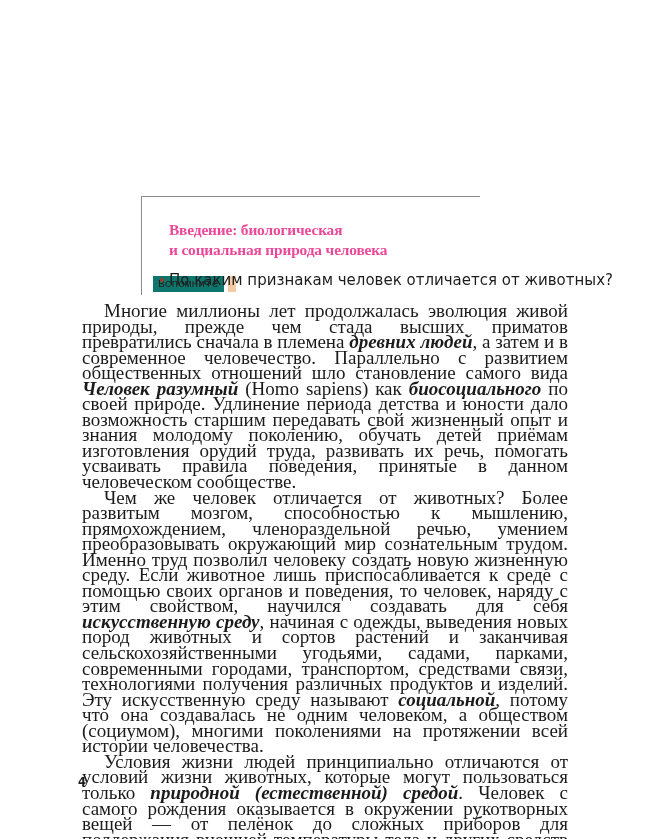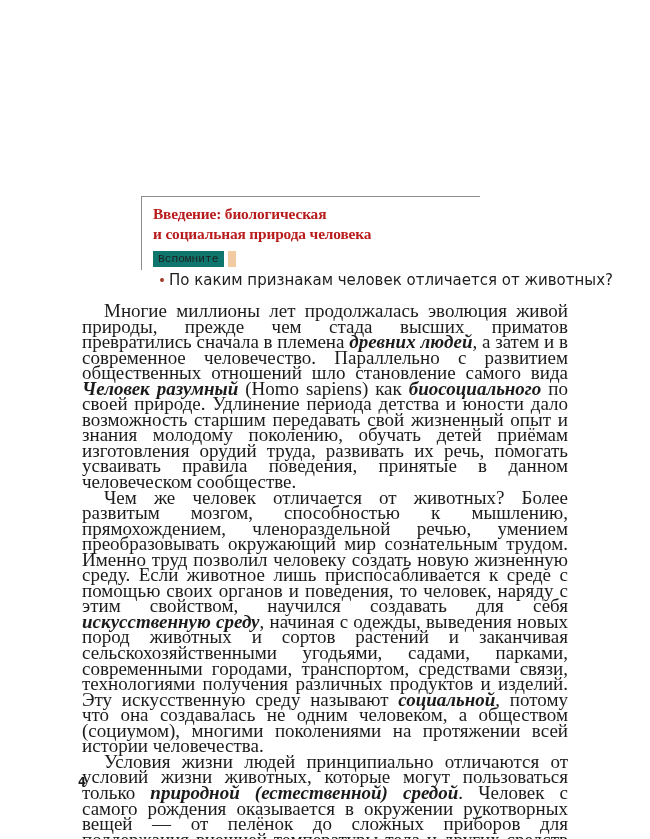--- a/index.html
+++ b/index.html
@@ -37,22 +37,22 @@
     padding-left: 11px;
     padding-top: 7px;
     padding-bottom: 2px;
   }
   .chapter-title {
     font-family: "Liberation Serif", "DejaVu Serif", serif;
     font-weight: bold;
     font-size: 15.4px;
     line-height: 1.30;
     letter-spacing: -0.15px;
-    color: #b91c1c;
-    margin: 0;
+    color: #ec4899;
+    margin: 16px;
     white-space: pre-line;
   }
   .recall-badge-wrap {
     position: relative;
     margin-top: 7px;
     height: 17px;
   }
   .recall-badge {
     display: inline-block;
     background: #0f766e;

